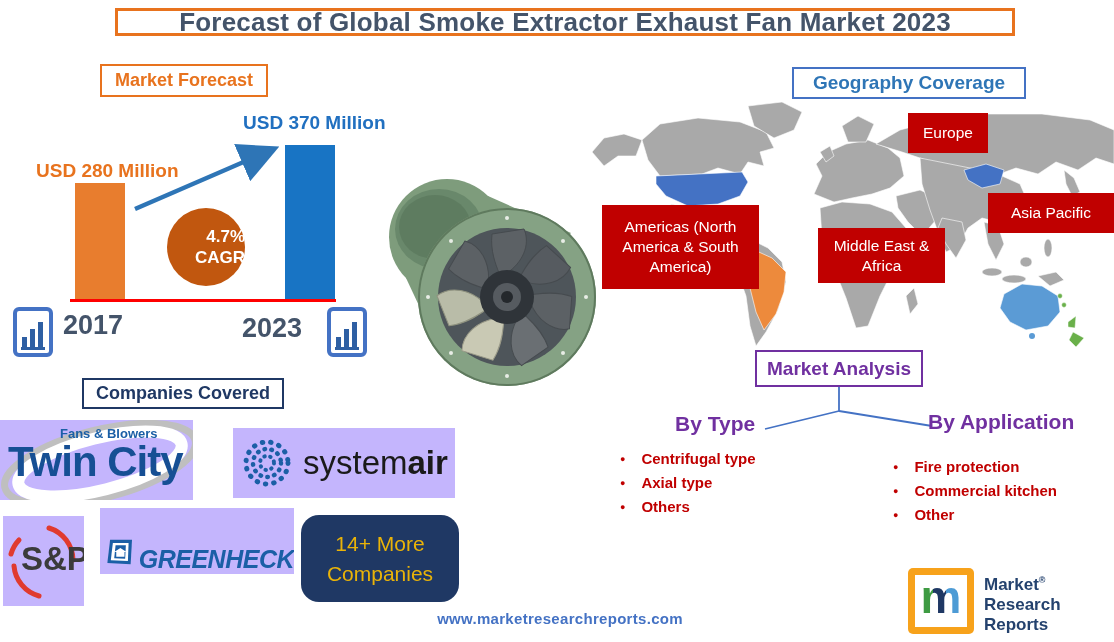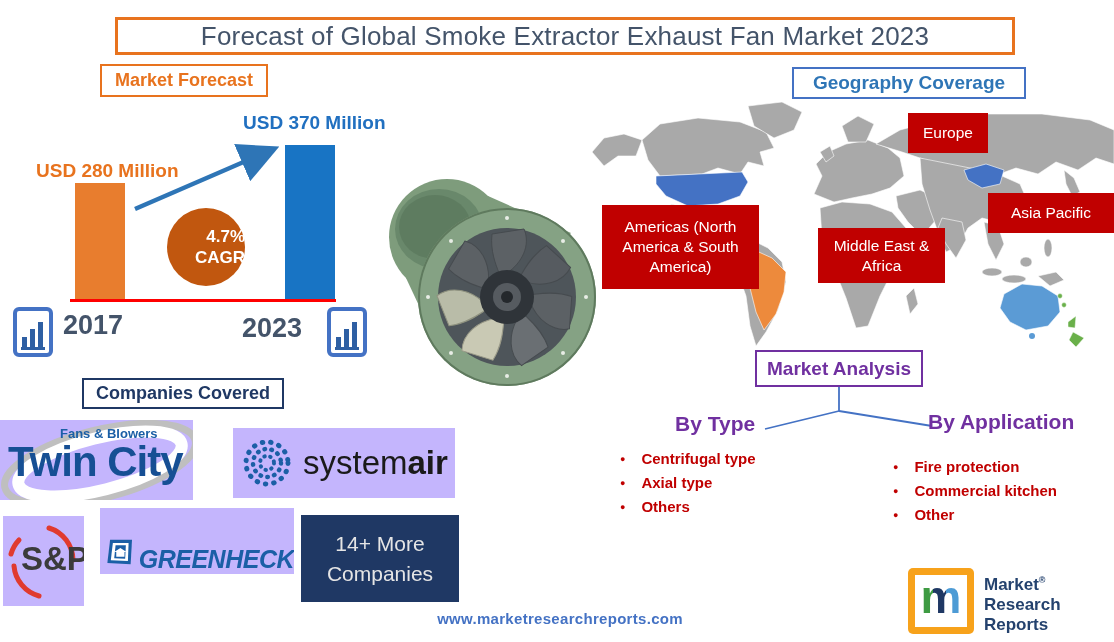--- a/index.html
+++ b/index.html
@@ -2,23 +2,23 @@
 <html><head>
 <meta charset="utf-8">
 <style>
   * { margin:0; padding:0; box-sizing:border-box; }
   html,body { background:#fff; }
   body { font-family:"Liberation Sans", sans-serif; }
   #stage { position:relative; width:1114px; height:642px; background:#fff; overflow:hidden; }
   .abs { position:absolute; }
 
   
-  .title-box { left:115px; top:8px; width:900px; height:38px; border:3px solid #E8731E;
+  .title-box { left:115px; top:8px; width:900px; height:28px; border:3px solid #E8731E;
     display:flex; align-items:center; justify-content:center;
-    color:#44546A; font-size:26px; font-weight:normal; letter-spacing:0.2px;margin-top:9px; }
+    color:#44546A; font-size:26px; font-weight:bold; letter-spacing:0.2px; }
   .badge { display:flex; align-items:center; justify-content:center; font-weight:bold; }
   .badge-forecast { left:100px; top:64px; width:168px; height:33px; border:2px solid #E8731E; color:#E8731E; font-size:18px; }
   .badge-geo { left:792px; top:67px; width:234px; height:32px; border:2px solid #4472C4; color:#2E75B6; font-size:19px; }
   .badge-analysis { left:755px; top:350px; width:168px; height:37px; border:2px solid #7030A0; color:#7030A0; font-size:19px; background:#fff; }
   .badge-companies { left:82px; top:378px; width:202px; height:31px; border:2px solid #1F3864; color:#1F3864; font-size:18px; }
 
   
   .val-label { font-size:19px; font-weight:bold; white-space:nowrap; }
   .val-0 { left:36px; top:160px; color:#E8731E; }
   .val-1 { left:243px; top:112px; color:#2170C0; }
@@ -56,22 +56,22 @@
   .tc-tag { position:absolute; left:60px; top:6px; color:#1B5FA6; font-size:13px; font-weight:bold; }
   .tc-name { position:absolute; left:8px; top:18px; color:#164F94; font-size:42px; font-weight:bold; letter-spacing:-1px; }
   .systemair { left:233px; top:428px; width:222px; height:70px; display:flex; align-items:center; }
   .sa-text { font-size:33px; color:#1a1a1a; margin-left:10px; }
   .sa-light { font-weight:normal; }
   .sa-bold { font-weight:bold; }
   .sp { left:3px; top:516px; width:81px; height:90px; }
   .sp-name { position:absolute; left:18px; top:24px; color:#3B3B3B; font-size:33px; font-weight:800; }
   .greenheck { left:100px; top:508px; width:194px; height:66px; display:flex; align-items:flex-end; }
   .gh-name { color:#1B5FA6; font-size:25px; font-weight:bold; font-style:italic; letter-spacing:-0.5px; margin-left:4px; }
-  .more-box { left:301px; top:515px; width:158px; height:87px; background:#1F3864; color:#e5e5e5;
-    display:flex; align-items:center; justify-content:center; text-align:center; font-size:21px; line-height:30px; padding:0 28px; }
+  .more-box { left:301px; top:515px; width:158px; height:87px; background:#1F3864; color:#eab308;
+    display:flex; align-items:center; justify-content:center; text-align:center; font-size:21px; line-height:30px; padding:0 28px;border-radius:18px; }
 
   
   .site-url { left:390px; top:610px; width:340px; text-align:center; color:#4472C4; font-size:15px; font-weight:bold; letter-spacing:0.3px; }
   .mono-outer { left:908px; top:568px; width:66px; height:66px; background:#F7A21B; border-radius:5px; padding:7px; }
   .mono-inner { width:100%; height:100%; background:#fff; display:flex; align-items:center; justify-content:center; }
   .mono-letter { font-size:46px; font-weight:bold; color:#2B6CB0; line-height:40px; margin-top:-8px;
     background:linear-gradient(90deg,#3E9B43 0%,#3E9B43 30%,#1F3864 30%,#1F3864 62%,#4D9BD5 62%); -webkit-background-clip:text; background-clip:text; -webkit-text-fill-color:transparent; }
   .brand-text { left:984px; top:570px; color:#24426E; font-weight:800; font-size:17px; line-height:20px; }
   .brand-text sup { font-size:9px; }
 </style>

